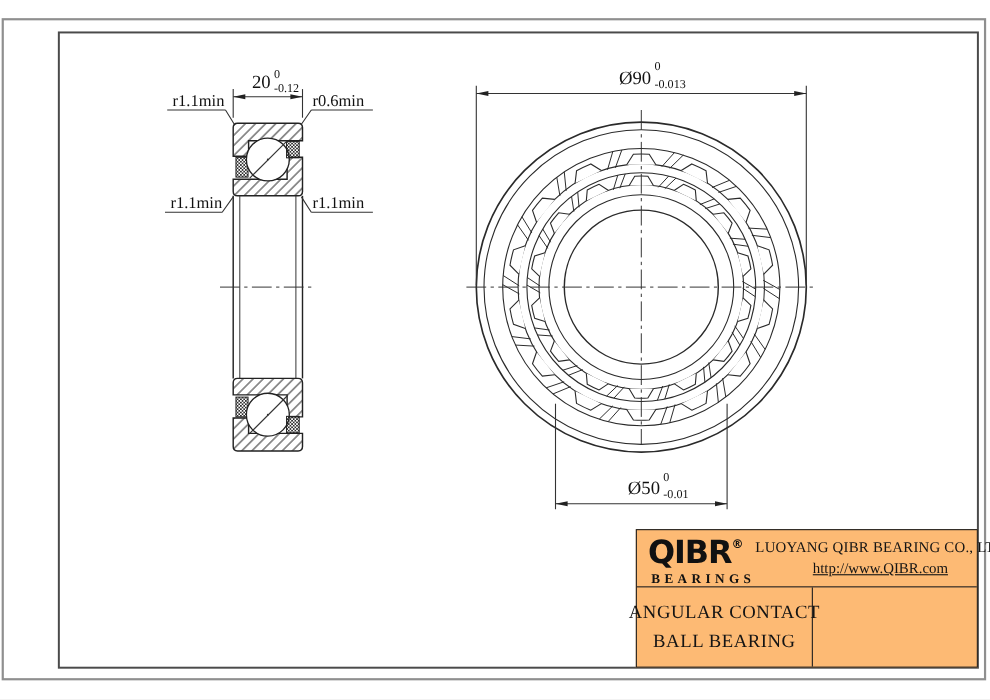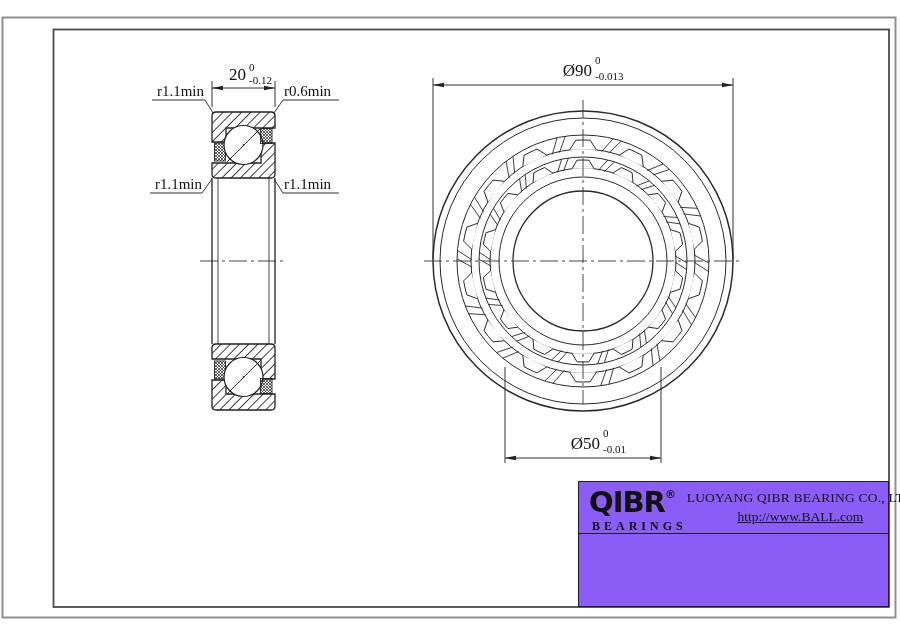--- a/index.html
+++ b/index.html
@@ -5,21 +5,21 @@
   html,body{margin:0;padding:0;background:#e8e8e8;}
   .page{position:relative;width:900px;height:636px;background:#ffffff;overflow:hidden;
         font-family:"Liberation Serif", serif;}
   svg{position:absolute;left:0;top:0;}
   svg text{fill:#111;}
   .dim-main{font-family:"Liberation Serif", serif;font-size:17px;}
   .dim-tol{font-family:"Liberation Serif", serif;font-size:11px;}
   .r-label{font-family:"Liberation Serif", serif;font-size:15px;}
   
   .titleblock{position:absolute;left:578px;top:481px;width:311px;height:126px;
-      border:1.6px solid #1f1f1f;box-sizing:border-box;background:#8b5cf6;color:#141414;}
+      border:1.6px solid #1f1f1f;box-sizing:border-box;background:#fdba74;color:#141414;}
   .tb-row1{height:52px;border-bottom:1.5px solid #1f1f1f;box-sizing:border-box;
       display:flex;align-items:stretch;}
   .tb-logo{width:143px;display:flex;flex-direction:column;justify-content:center;
       padding-left:10px;box-sizing:border-box;}
   .tb-logo-main{font-family:"DejaVu Sans", sans-serif;font-weight:900;font-size:29px;
       letter-spacing:-1px;line-height:26px;color:#111;white-space:nowrap;}
   .tb-logo-reg{font-size:11px;font-weight:700;vertical-align:14px;letter-spacing:0;}
   .tb-logo-sub{font-family:Liberation Serif, serif;font-weight:700;font-size:12px;
       letter-spacing:4px;color:#111;margin-top:4px;padding-left:3px;}
   .tb-company{flex:1;display:flex;flex-direction:column;justify-content:center;
@@ -206,20 +206,24 @@
 </svg>
 
 <div class="titleblock">
   <div class="tb-row1">
     <div class="tb-logo">
       <div class="tb-logo-main"><span>QIBR</span><span class="tb-logo-reg">®</span></div>
       <div class="tb-logo-sub">BEARINGS</div>
     </div>
     <div class="tb-company">
       <div class="tb-company-name">LUOYANG QIBR BEARING CO., LTD</div>
-      <div class="tb-company-url">http://www.BALL.com</div>
+      <div class="tb-company-url">http://www.QIBR.com</div>
     </div>
   </div>
   <div class="tb-row2">
+    <div class="tb-product">
+      <div>ANGULAR CONTACT</div>
+      <div>BALL BEARING</div>
+    </div>
   </div>
 </div>
 
 </div>
 
 </body></html>

